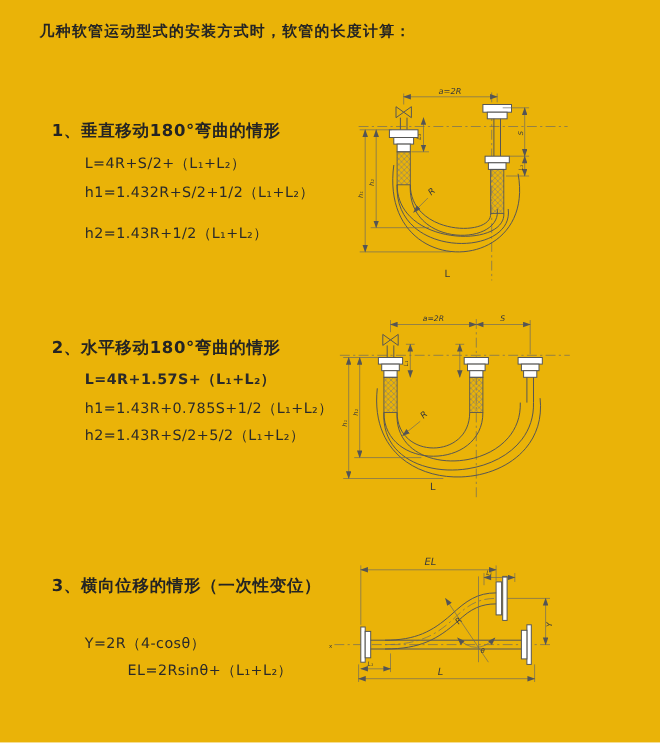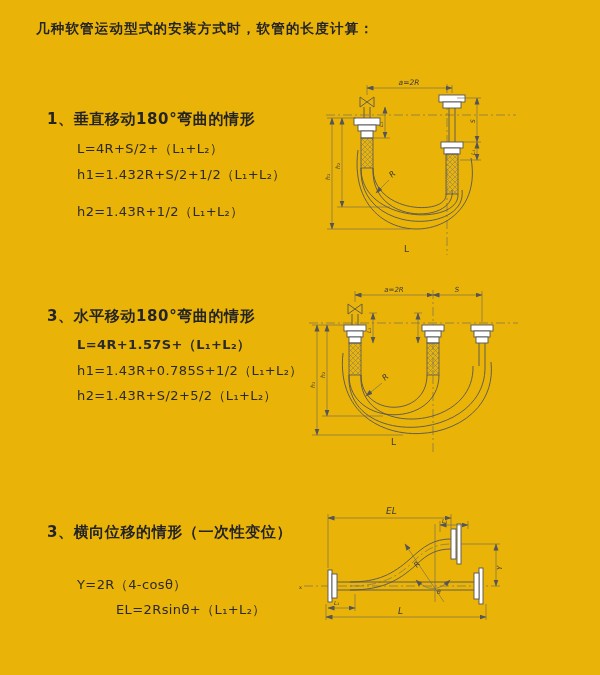--- a/index.html
+++ b/index.html
@@ -22,21 +22,21 @@
 
 <div class="page">
 
   <div class="abs title" style="left:36px;top:20px;">几种软管运动型式的安装方式时，软管的长度计算：</div>
 
   <div class="abs heading" style="left:47px;top:110px;">1、垂直移动180°弯曲的情形</div>
   <div class="abs formula" style="left:77px;top:140px;">L=4R+S/2+（L₁+L₂）</div>
   <div class="abs formula" style="left:77px;top:166px;">h1=1.432R+S/2+1/2（L₁+L₂）</div>
   <div class="abs formula" style="left:77px;top:191px;margin-top:12px;">h2=1.43R+1/2（L₁+L₂）</div>
 
-  <div class="abs heading" style="left:47px;top:307px;">3、水平移动180°弯曲的情形</div>
+  <div class="abs heading" style="left:47px;top:307px;">2、水平移动180°弯曲的情形</div>
   <div class="abs formula" style="left:77px;top:336px;font-weight:bold;">L=4R+1.57S+（L₁+L₂）</div>
   <div class="abs formula" style="left:77px;top:362px;">h1=1.43R+0.785S+1/2（L₁+L₂）</div>
   <div class="abs formula" style="left:77px;top:387px;">h2=1.43R+S/2+5/2（L₁+L₂）</div>
 
   <div class="abs heading" style="left:47px;top:523px;">3、横向位移的情形（一次性变位）</div>
   <div class="abs formula" style="left:77px;top:576px;">Y=2R（4-cosθ）</div>
   <div class="abs formula" style="left:77px;top:601px;margin-left:39px;">EL=2Rsinθ+（L₁+L₂）</div>
 
   <svg class="abs" style="left:310px;top:72px;" width="280" height="185" viewBox="0 0 280 185">
     <defs>

